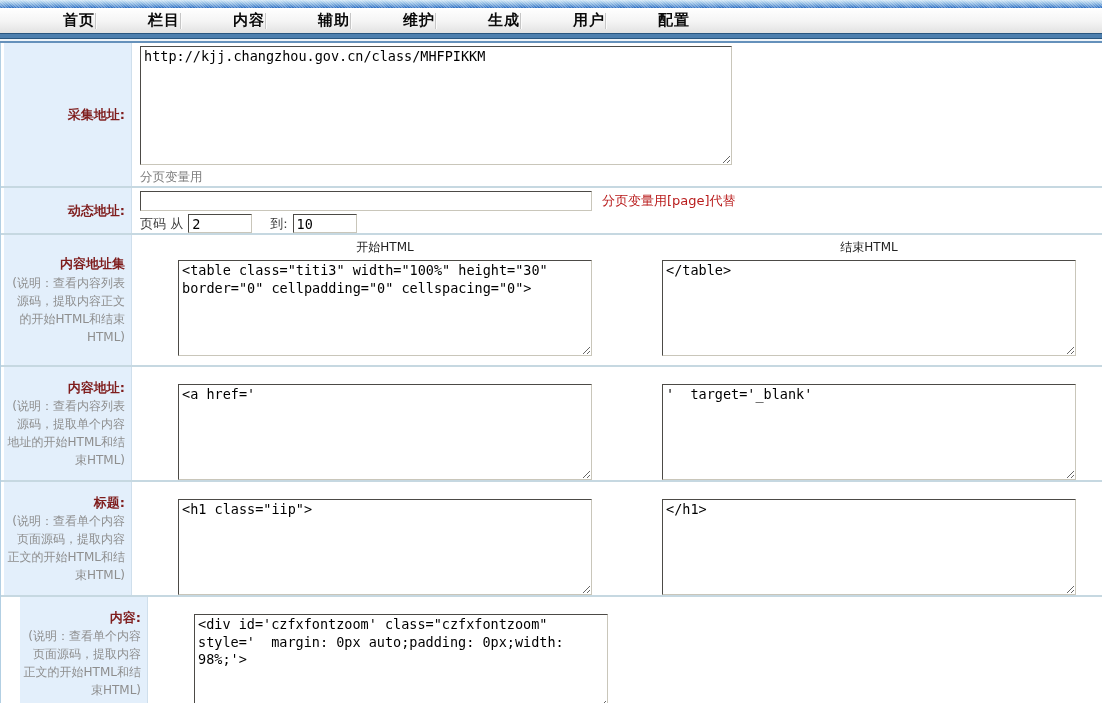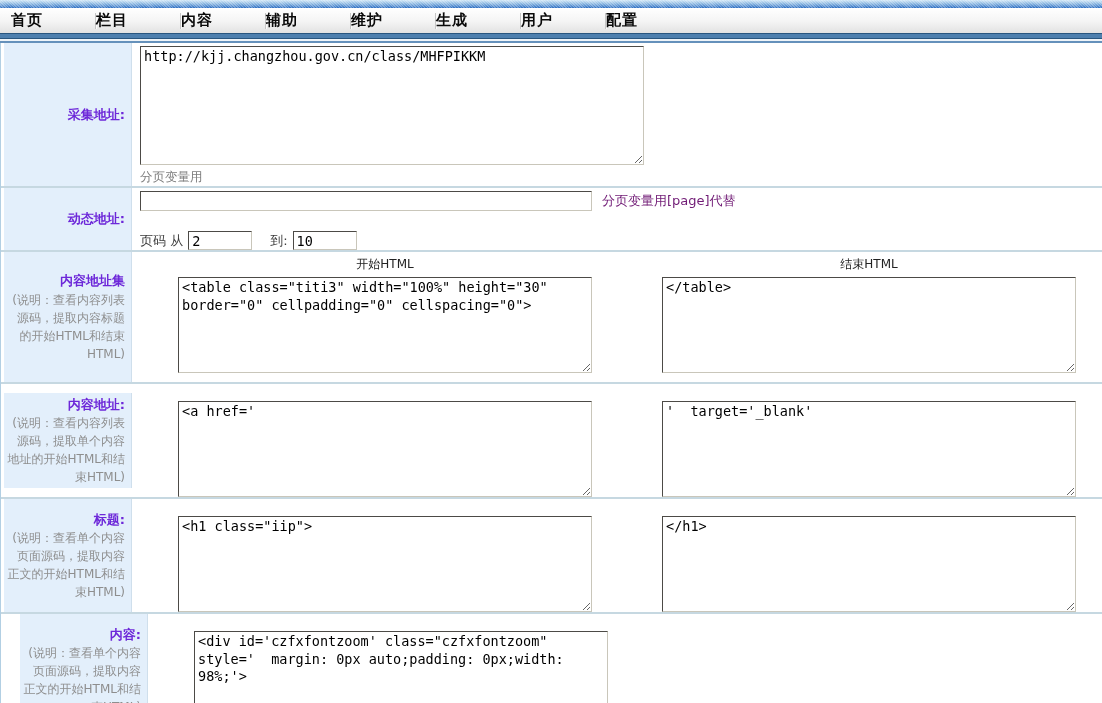--- a/index.html
+++ b/index.html
@@ -14,68 +14,68 @@
     background:
       repeating-linear-gradient(45deg,rgba(255,255,255,.28) 0 1px,rgba(255,255,255,0) 1px 2px),
       linear-gradient(180deg,#d6eaf8 0%,#8db9e2 45%,#2e6fc3 100%);
   }
   .navbar{
     height:25px;
     background:linear-gradient(180deg,#ffffff 0%,#f4f4f4 55%,#e2e2e2 100%);
     display:flex;align-items:center;
   }
   .nav-item{
-    width:84px;text-align:left;font-weight:bold;font-size:15px;color:#0a0a0a;
+    width:84px;text-align:right;font-weight:bold;font-size:15px;color:#0a0a0a;
     letter-spacing:1px;cursor:pointer;white-space:nowrap;font-family:Liberation Mono, monospace;
   }
   .nav-item:first-of-type{margin-left:11px;}
   .nav-sep{width:1px;height:16px;background:#c6c6c6;box-shadow:1px 0 0 #fbfbfb;}
   .rule{height:4px;background:#4d7fae;border-top:1px solid #29567f;border-bottom:1px solid #29567f;}
   .rule-gap{height:2px;background:#eef4f9;}
   .rule2{height:2px;background:#6591bb;}
 
   
   .form-table{border-left:1px solid #b2cfe3;}
   .row{display:flex;border-bottom:2px solid #c6d8e1;}
   .row:last-child{border-bottom:none;}
   .label-cell{
     width:128px;margin-left:3px;background:#e3effb;border-right:1px solid #cfdfec;
     display:flex;flex-direction:column;justify-content:center;align-items:flex-end;
     text-align:right;padding:2px 6px 2px 2px;box-sizing:border-box;flex:none;
   }
-  .row-label{font-weight:bold;font-size:13px;color:#6d28d9;line-height:1.5;}
+  .row-label{font-weight:bold;font-size:13px;color:#7f1d1d;line-height:1.5;}
   .row-desc{font-size:12px;color:#8e8e8e;line-height:1.5;}
   .content-cell{flex:1;background:#fff;box-sizing:border-box;min-width:0;}
 
   .r1{min-height:143px;}
   .r2{min-height:45px;}
   .r3{min-height:130px;}
-  .r4{min-height:111px;align-items:center;}
+  .r4{min-height:111px;}
   .r5{min-height:110px;}
   .r6{min-height:111px;margin-left:16px;}
 
   .r1 .content-cell,.r2 .content-cell{padding:3px 0 0 8px;}
   .rpair .content-cell{padding:0 0 0 46px;}
 
   textarea,input{
     font-family:"DejaVu Sans Mono","Liberation Mono",monospace;
     font-size:13.5px;color:#000;background:#fff;
     border:1px solid;border-color:#4c4a46 #c9c6ba #c9c6ba #4c4a46;
     padding:1px 3px;box-sizing:border-box;outline:none;border-radius:0;
   }
   textarea{resize:both;overflow:auto;line-height:1.3;display:block;}
-  textarea.big{width:504px;height:119px;}
+  textarea.big{width:592px;height:119px;}
   textarea.code{width:414px;height:96px;}
   input.wide{width:452px;height:20px;}
   input.small{width:64px;height:19px;}
 
   .hint{color:#7d7d7d;font-size:12.5px;margin-top:4px;}
   .line1{display:flex;align-items:center;}
-  .inline-hint{color:#701a75;font-size:13px;margin-left:10px;white-space:nowrap;}
-  .line2{margin-top:20px;display:flex;align-items:center;font-size:13px;color:#3c3c3c;}
+  .inline-hint{color:#b91c1c;font-size:13px;margin-left:10px;white-space:nowrap;}
+  .line2{margin-top:3px;display:flex;align-items:center;font-size:13px;color:#3c3c3c;}
   .small-label{margin-right:5px;white-space:nowrap;}
   .to-label{margin-left:18px;margin-right:5px;}
 
   .col-headers{display:flex;gap:70px;padding:4px 12px 2px 0;}
   .col-headers span{width:414px;text-align:center;font-size:12px;color:#222;}
   .ta-pair{display:flex;gap:70px;padding-top:2px;}
   .r4 .ta-pair,.r5 .ta-pair,.r6 .ta-pair{padding-top:17px;}
 </style>
 </head>
 <body>
@@ -130,21 +130,21 @@
         <input class="small" type="text" value="2" style="">
         <span class="small-label to-label">到:</span>
         <input class="small" type="text" value="10" style="">
       </div>
     </div>
   </div>
 
   <div class="row r3 rpair">
     <div class="label-cell">
       <div class="row-label">内容地址集</div>
-      <div class="row-desc">(说明：查看内容列表源码，提取内容标题的开始HTML和结束HTML)</div>
+      <div class="row-desc">(说明：查看内容列表源码，提取内容正文的开始HTML和结束HTML)</div>
     </div>
     <div class="content-cell">
       <div class="col-headers">
         <span>开始HTML</span>
         <span>结束HTML</span>
       </div>
       <div class="ta-pair">
         <textarea class="code" spellcheck="false" style="">&lt;table class="titi3" width="100%" height="30" border="0" cellpadding="0" cellspacing="0"&gt;</textarea>
         <textarea class="code" spellcheck="false" style="">&lt;/table&gt;</textarea>
       </div>

